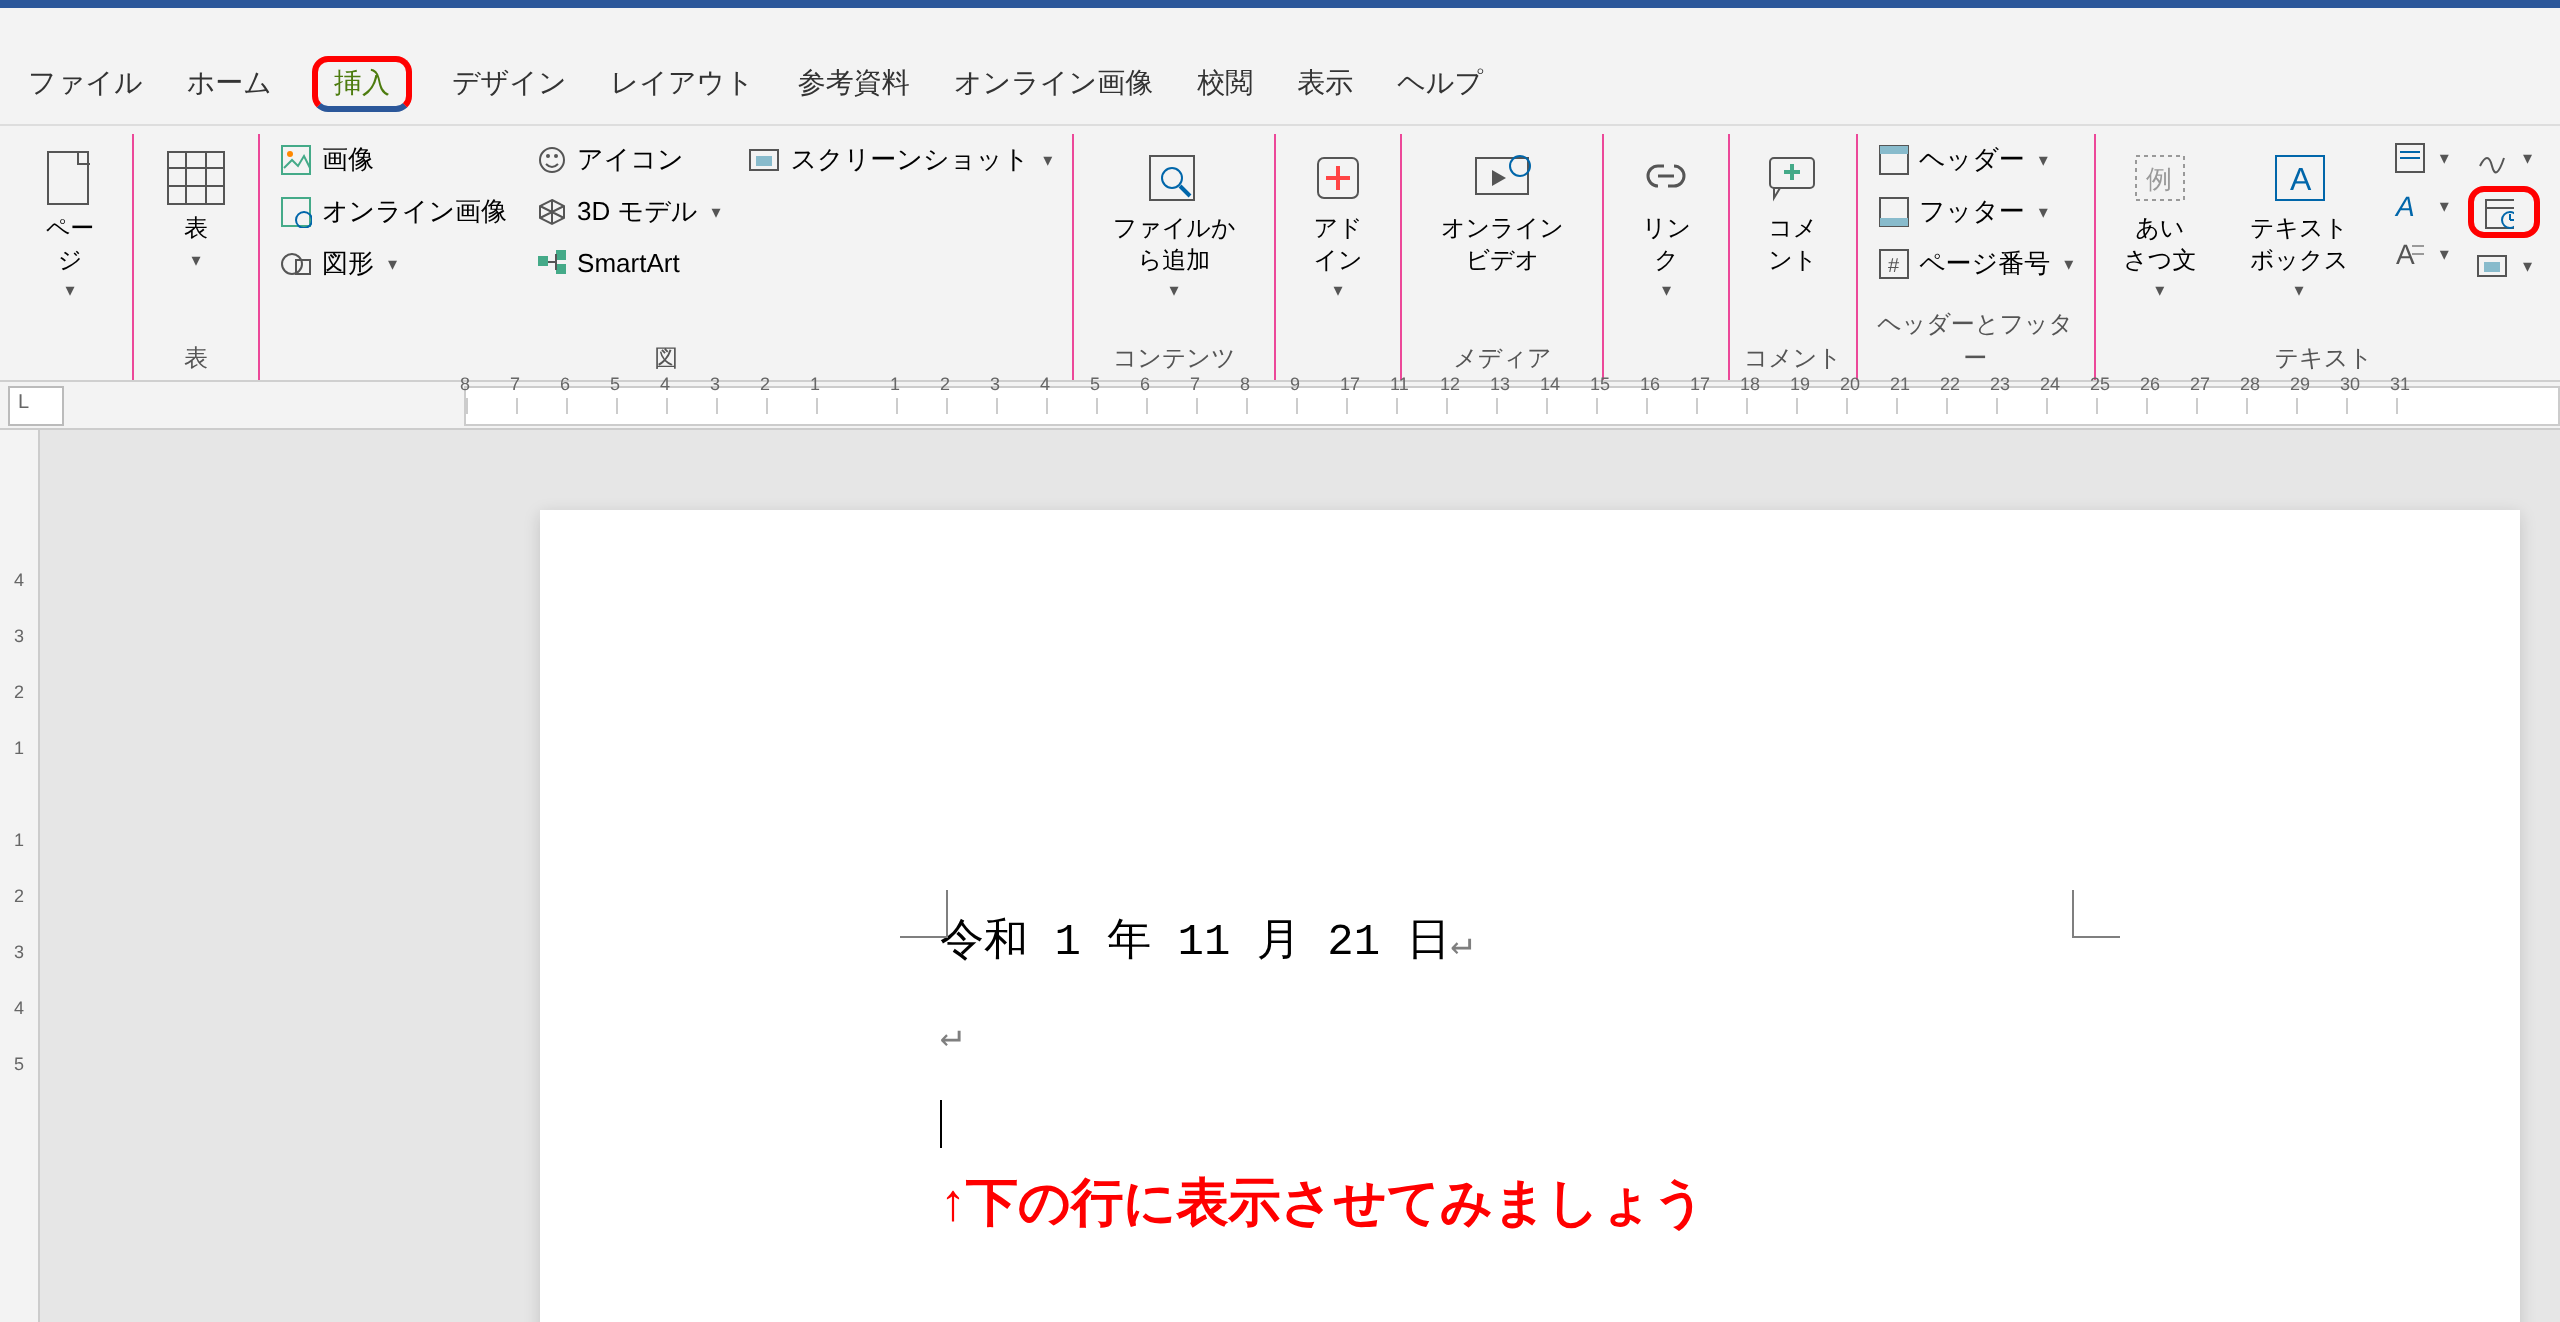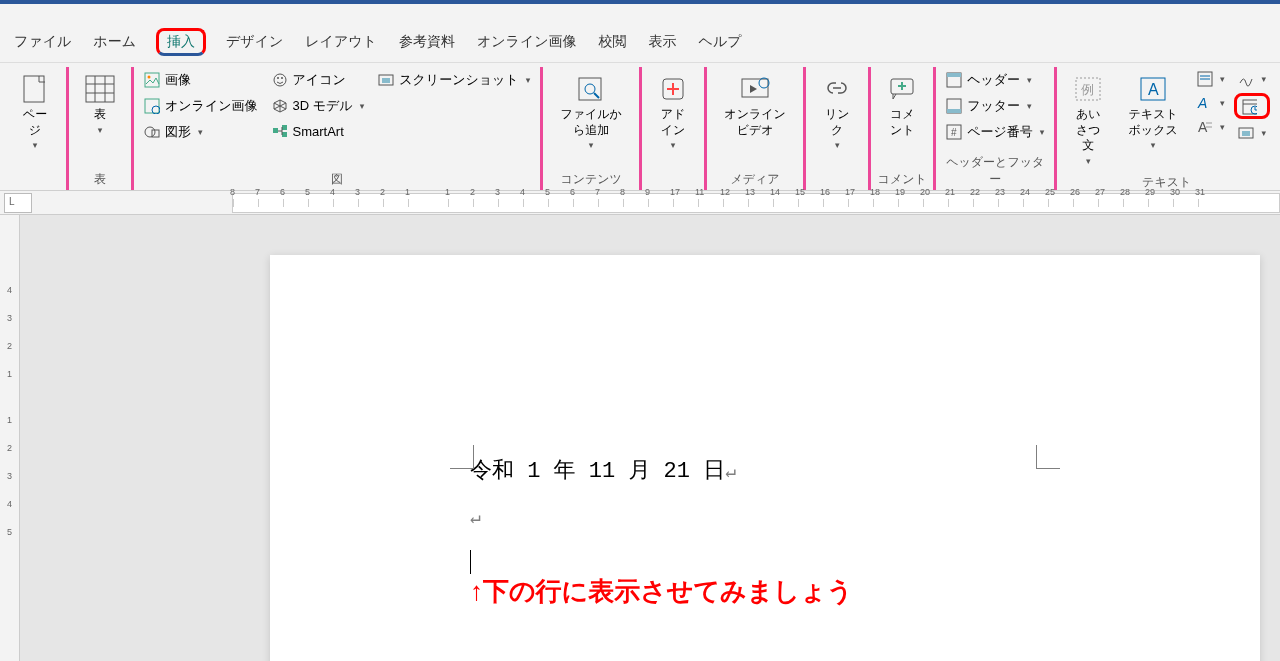--- a/index.html
+++ b/index.html
@@ -13,34 +13,34 @@
     .titlebar { height:4px; background:#2b579a; }
     
     .tabs {
       display:flex; align-items:center; gap:18px;
       padding:24px 12px 6px 12px;
       background:#f3f3f3;
       font-size:14px;
       border-bottom:1px solid #ddd;
     }
     .tab { cursor:pointer; padding:4px 2px; color:#333; }
-    .tab.active { color:#0f766e; position:relative; border-bottom:3px solid #2b579a; }
+    .tab.active { color:#4d7c0f; position:relative; border-bottom:3px solid #2b579a; }
     .highlight-red { border:3px solid #f00; border-radius:8px; padding:2px 8px; }
 
     
     .ribbon {
       display:flex;
       background:#f3f3f3;
       border-bottom:1px solid #cfcfcf;
       padding:4px 4px 0 4px;
       height:128px;
     }
     .group {
       display:flex; flex-direction:column; justify-content:space-between;
-      border-right:3px solid #ec4899; padding:2px 6px 2px 6px;
+      border-right:1px solid #ec4899; padding:2px 6px 2px 6px;
     }
     .group-label { text-align:center; font-size:12px; color:#555; padding-top:4px; }
     .group-content { display:flex; gap:6px; align-items:flex-start; flex:1; }
 
     .bigbtn {
       display:flex; flex-direction:column; align-items:center; justify-content:center;
       padding:4px 8px; cursor:pointer; min-width:50px;
     }
     .bigbtn .icon { width:32px; height:32px; display:flex; align-items:center; justify-content:center; }
     .bigbtn .txt { text-align:center; font-size:12px; line-height:1.3; margin-top:2px; }
@@ -89,20 +89,21 @@
 
     .docline {
       font-family:Liberation Mono, monospace;
       font-size:22px; color:#000; margin-bottom:20px;
     }
     .para-mark { color:#7f7f7f; font-size:18px; }
     .cursor-line { border-left:1px solid #000; height:24px; margin-top:8px; }
 
     .callout {
       color:#ff0000; font-size:26px; font-weight:bold;
+      margin-top:10px;
     }
 
     
     svg { display:block; }
   </style>
 </head>
 <body>
 
 <div class="titlebar"></div>
 

